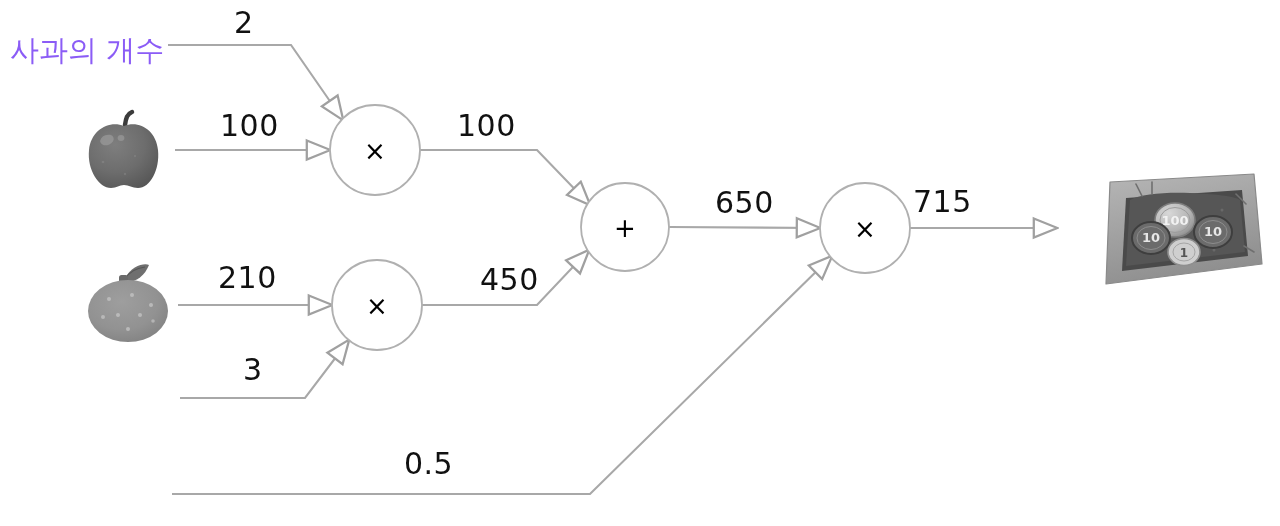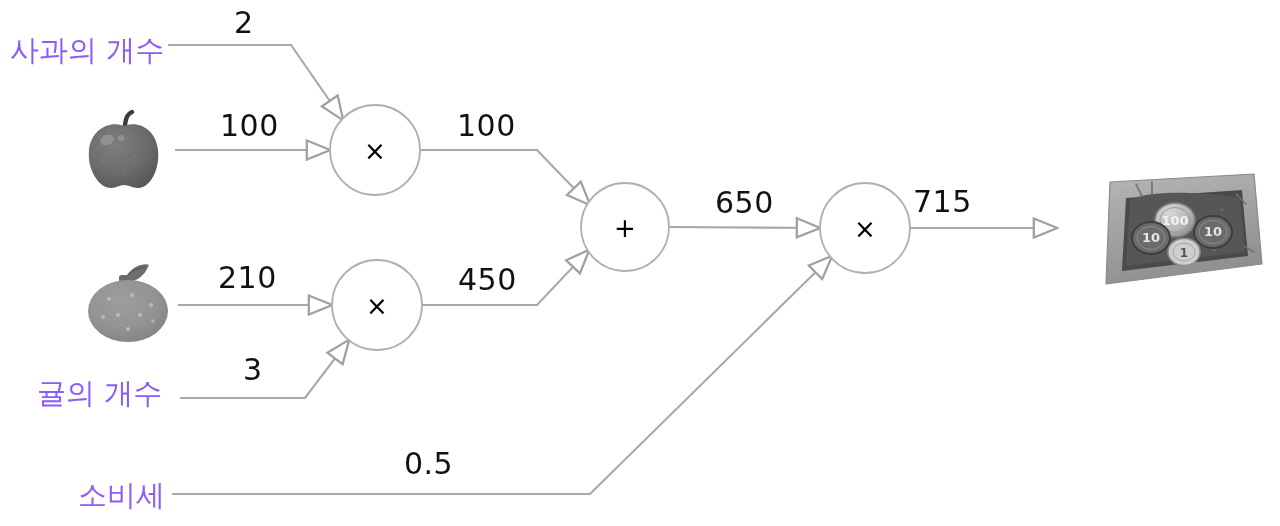--- a/index.html
+++ b/index.html
@@ -180,26 +180,24 @@
       </g>
     </g>
   </svg>
 
   <div class="op-label" style="left:375px; top:151px;">×</div>
   <div class="op-label" style="left:377px; top:306px;">×</div>
   <div class="op-label" style="left:625px; top:228px;">+</div>
   <div class="op-label" style="left:865px; top:229px;">×</div>
 
   <div class="var-label" style="left:10px; top:31px;">사과의 개수</div>
-  <div class="var-label" style="left:37px; top:374px;">귤의 개수</div>
-  <div class="var-label" style="left:78px; top:476px;">소비세</div>
 
   <div class="edge-label" style="left:234px; top:5px;">2</div>
   <div class="edge-label" style="left:220px; top:108px;">100</div>
   <div class="edge-label" style="left:457px; top:108px;">100</div>
   <div class="edge-label" style="left:218px; top:260px;">210</div>
   <div class="edge-label" style="left:243px; top:352px;">3</div>
-  <div class="edge-label" style="left:458px; top:262px;text-align:center;">450</div>
+  <div class="edge-label" style="left:480px; top:262px;text-align:center;">450</div>
   <div class="edge-label" style="left:715px; top:185px;">650</div>
   <div class="edge-label" style="left:404px; top:446px;">0.5</div>
   <div class="edge-label" style="left:913px; top:184px;">715</div>
 
 </div>
 
 </body></html>

